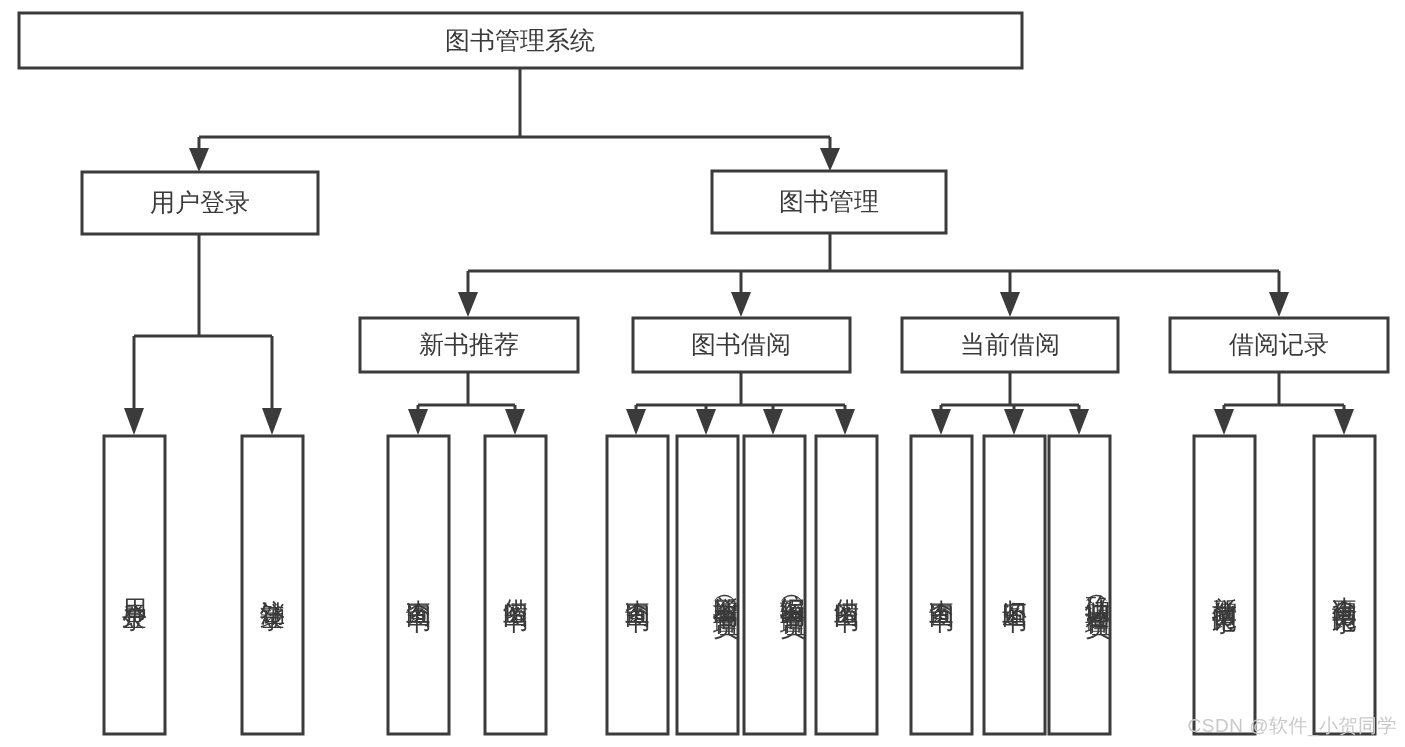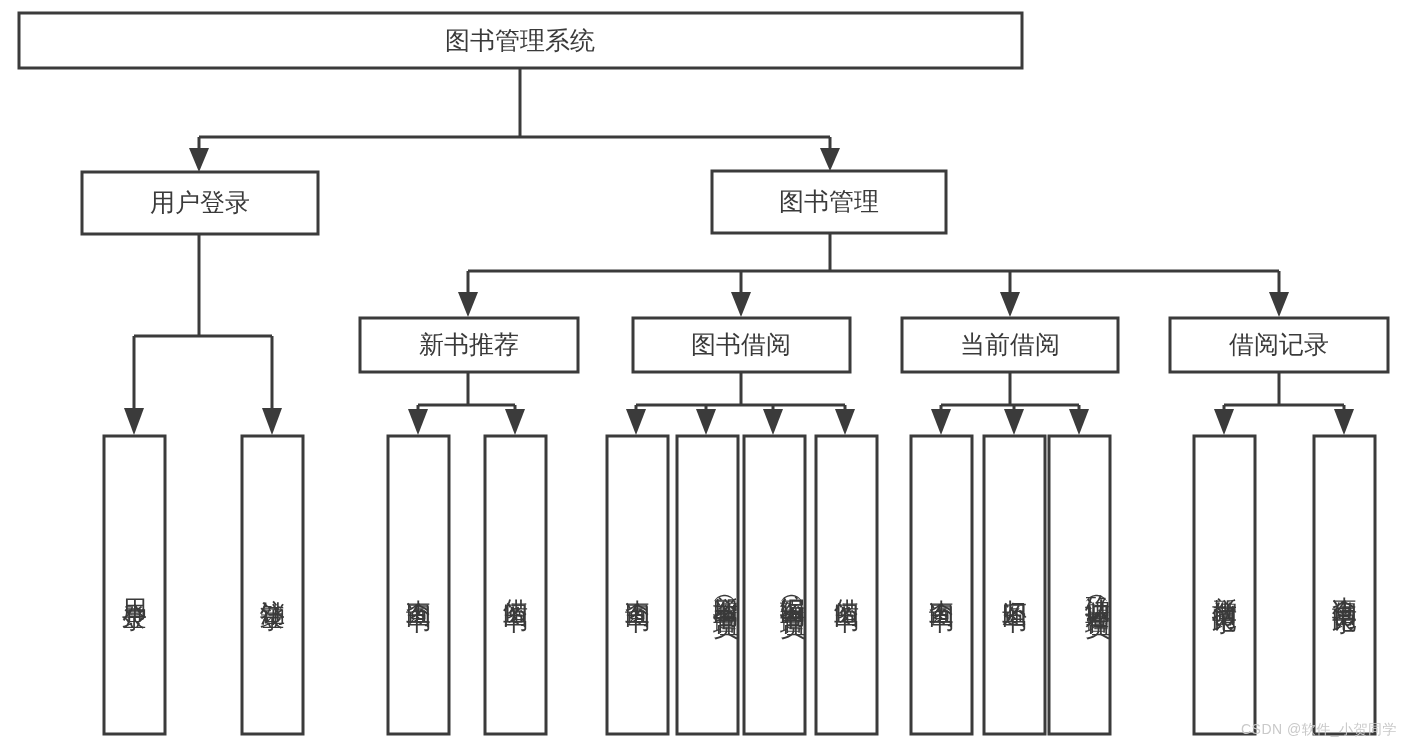--- a/index.html
+++ b/index.html
@@ -70,21 +70,21 @@
     pointer-events: none;
   }
   .vert-label-box.centered {
     align-items: center;
   }
   .watermark {
     position: absolute;
     right: 8px;
     bottom: 8px;
     font-family: "Liberation Sans", "DejaVu Sans", sans-serif;
-    font-size: 14px;
+    font-size: 19px;
     color: #c9c9c9;
     white-space: nowrap;
     letter-spacing: 0.5px;
   }
 </style>
 </head>
 <body>
 
 <div id="diagram-root">
 

